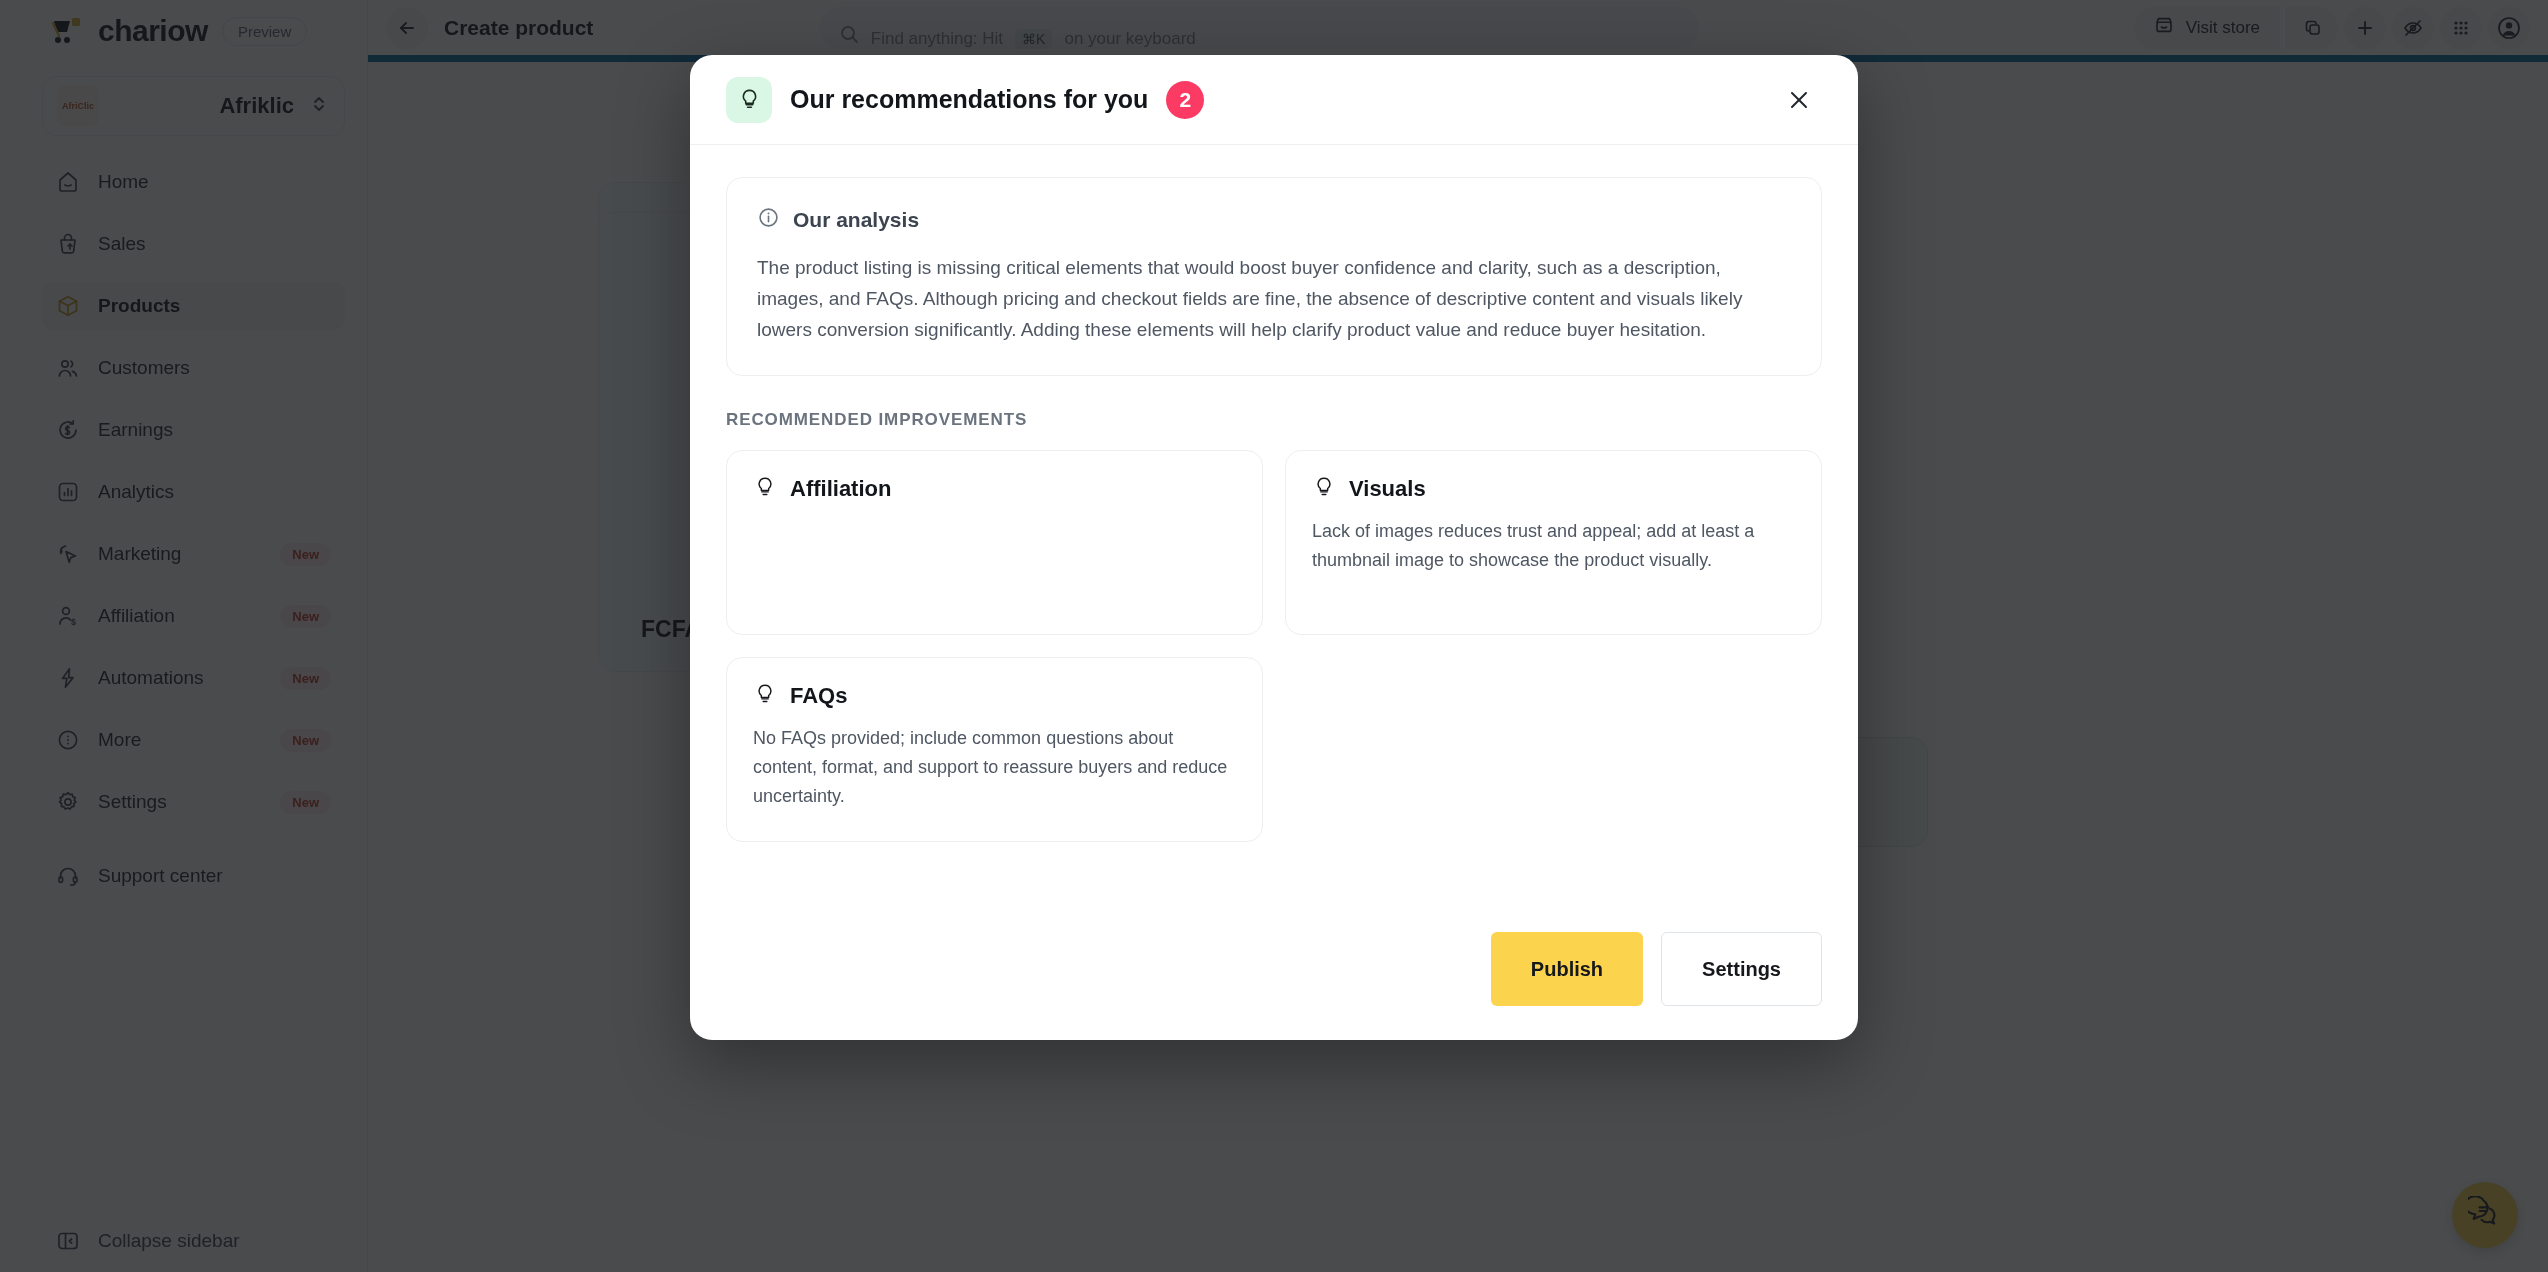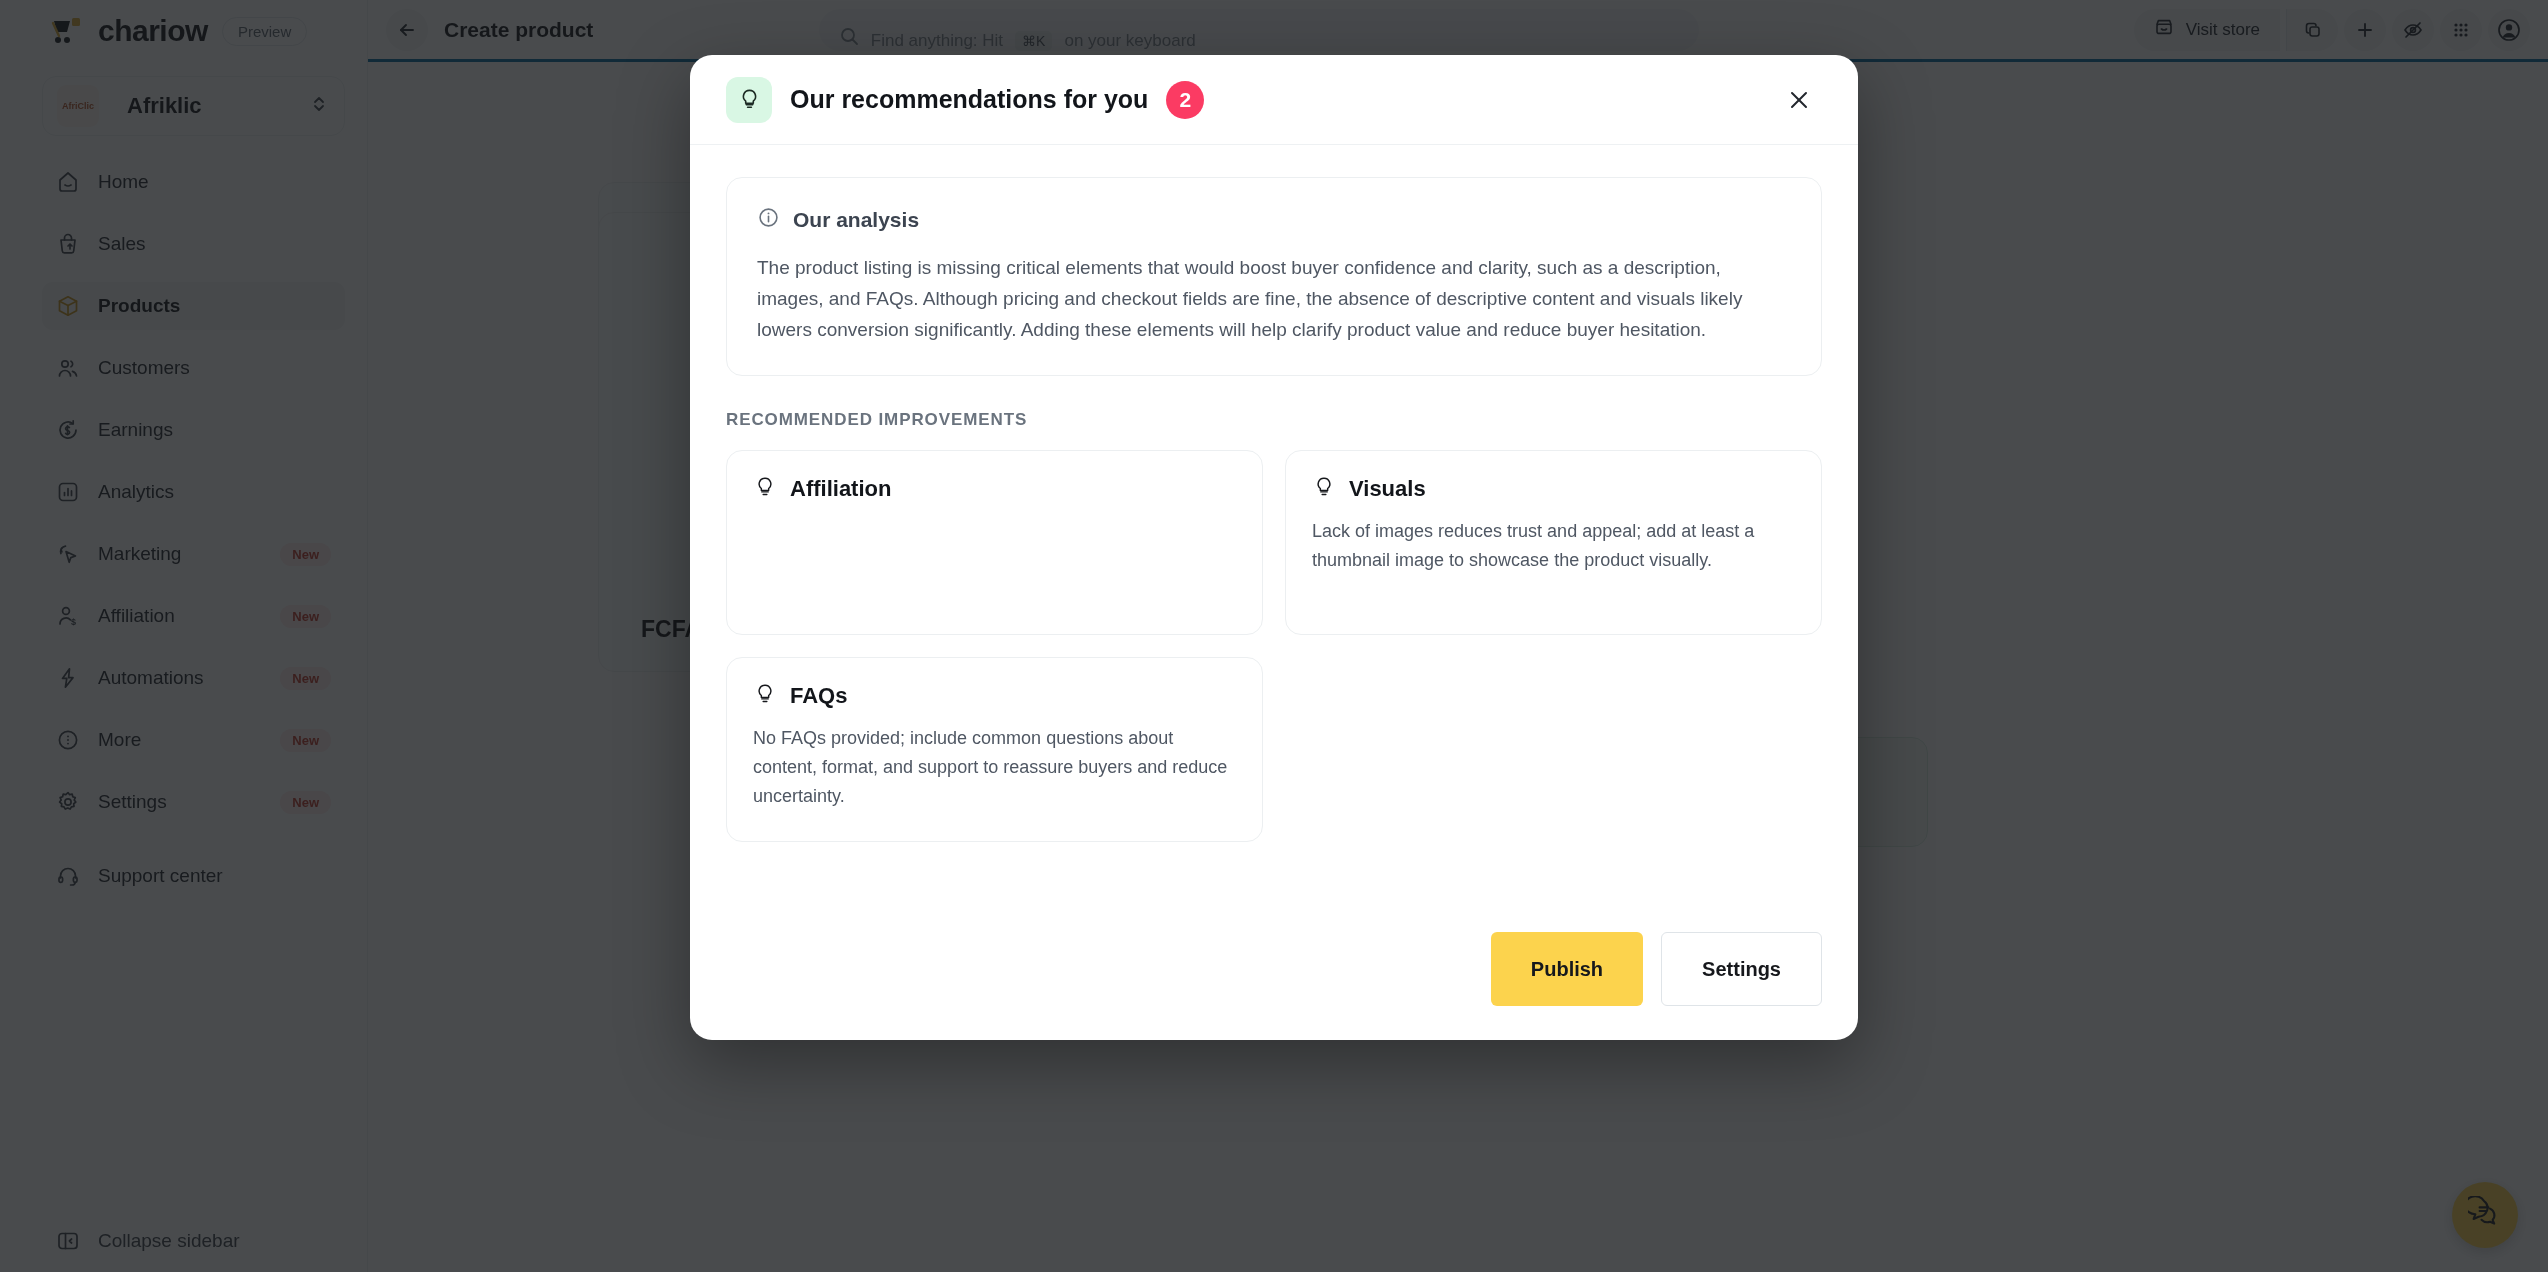--- a/index.html
+++ b/index.html
@@ -21,21 +21,21 @@
   }
   .brand-row { height: 62px; display: flex; align-items: center; padding: 0 30px; gap: 14px; }
   .logo-mark { width: 34px; height: 30px; position: relative; flex: none; }
   .logo-word { font-size: 30px; font-weight: 700; color: #12151a; letter-spacing: -0.5px; }
   .preview-pill {
     border: 1px solid #e2e6ea; border-radius: 20px; padding: 5px 15px;
     font-size: 15px; color: #5d6670;
   }
   .store-select {
     margin: 14px 22px 0 22px; height: 60px; border: 1px solid #eceff1;
-    border-radius: 14px; display: flex; align-items: center; padding: 0 14px; gap: 28px;
+    border-radius: 14px; display: flex; align-items: center; padding: 0 14px; gap: 14px; text-align: right;
   }
   .store-logo {
     width: 42px; height: 42px; border-radius: 9px; flex: none;
     background: #fdf6ef; display: flex; align-items: center; justify-content: center;
     font-size: 9px; font-weight: 700; color: #b5532a; overflow: hidden;
   }
   .store-name { font-size: 22px; font-weight: 600; color: #12151a; flex: 1; }
 
   .nav { margin-top: 22px; padding: 0 22px; flex: 1; }
   .nav-item {
@@ -53,21 +53,21 @@
   }
   .nav-sep { height: 12px; }
   .collapse-row {
     height: 62px; display: flex; align-items: center; gap: 18px;
     padding: 0 36px; color: #3b4149; font-size: 19px;
   }
 
   
   .topbar {
     position: absolute; left: 368px; top: 0; right: 0; height: 62px;
-    background: #ffffff; border-bottom: 3px solid #0369a1;
+    background: #ffffff; border-bottom: 7px solid #0369a1;
     display: flex; align-items: center; padding: 0 18px; gap: 16px;
   }
   .round-btn {
     width: 42px; height: 42px; border-radius: 50%; background: #f3f5f6;
     display: flex; align-items: center; justify-content: center; flex: none; color: #23272e;
   }
   .page-title { font-size: 21px; font-weight: 700; color: #12151a; }
   .searchbar {
     flex: 1; max-width: 880px; height: 42px; margin: 0 auto;
     background: #f5f7f8; border-radius: 21px; display: flex; align-items: flex-end;

